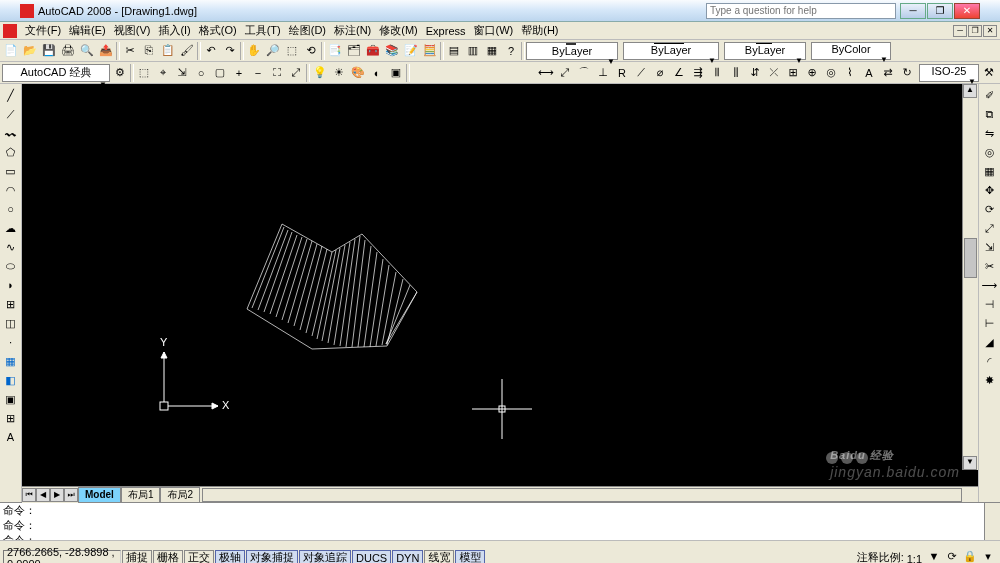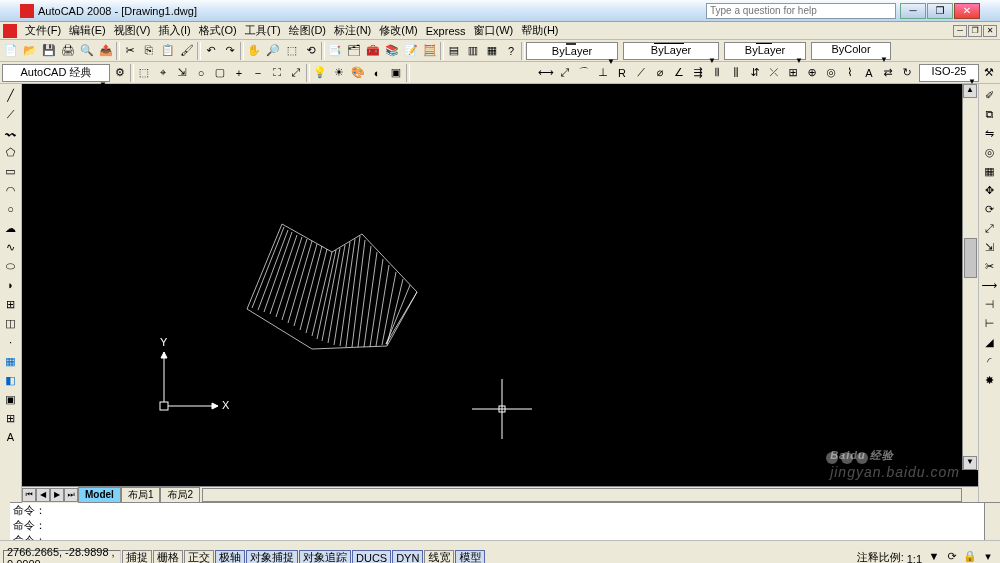--- a/index.html
+++ b/index.html
@@ -39,21 +39,21 @@
 .vscroll .thumb { position: absolute; left: 1px; right: 1px; top: 40%; height: 40px; background: #c5c5c5; border: 1px solid #888; }
 .vscroll .sbtn { position: absolute; left: 0; width: 14px; height: 14px; background: #ddd; border: 1px solid #888; font-size: 8px; text-align: center; }
 .hscroll-row { height: 16px; display: flex; background: #ece9d8; border-top: 1px solid #888; align-items: center; }
 .model-tabs { display: flex; align-items: center; height: 16px; background: #ece9d8; }
 .mtab-btn { width: 14px; height: 14px; border: 1px solid #888; background: #ddd; font-size: 8px; display: flex; align-items: center; justify-content: center; cursor: pointer; }
 .mtab { padding: 0 6px; height: 16px; border: 1px solid #888; background: #ece9d8; font-size: 10px; display: flex; align-items: center; cursor: pointer; }
 .mtab.active { background: #7dd3fc; font-weight: bold; }
 .hscroll { flex: 1; height: 14px; background: #ece9d8; position: relative; border: 1px solid #888; margin: 0 16px 0 2px; }
 
 
-.cmd-area { height: 38px; background: #fff; border-top: 1px solid #888; font-family: Consolas, monospace; font-size: 11px; overflow: hidden; margin-left: 10px; }
+.cmd-area { height: 38px; background: #fff; border-top: 1px solid #888; font-family: Consolas, monospace; font-size: 11px; overflow: hidden; }
 .cmd-line { padding: 0 3px; white-space: pre; }
 .cmd-scroll { display: flex; }
 .cmd-text { flex: 1; }
 .cmd-vscroll { width: 16px; background: #ece9d8; border-left: 1px solid #888; }
 
 
 .statusbar { height: 35px; background: #ece9d8; border-top: 1px solid #bbb; display: flex; align-items: flex-end; padding: 10px 3px; font-size: 10px; }
 .coords { width: 118px; border: 1px inset #ccc; padding: 0 3px; height: 15px; display: flex; align-items: center; }
 .sbtn-t { height: 15px; padding: 0 3px; border: 1px solid #888; background: #ece9d8; margin-left: 1px; cursor: pointer; display: flex; align-items: center; }
 .sbtn-t.active { background: #d0dcf0; border-color: #56a; }

